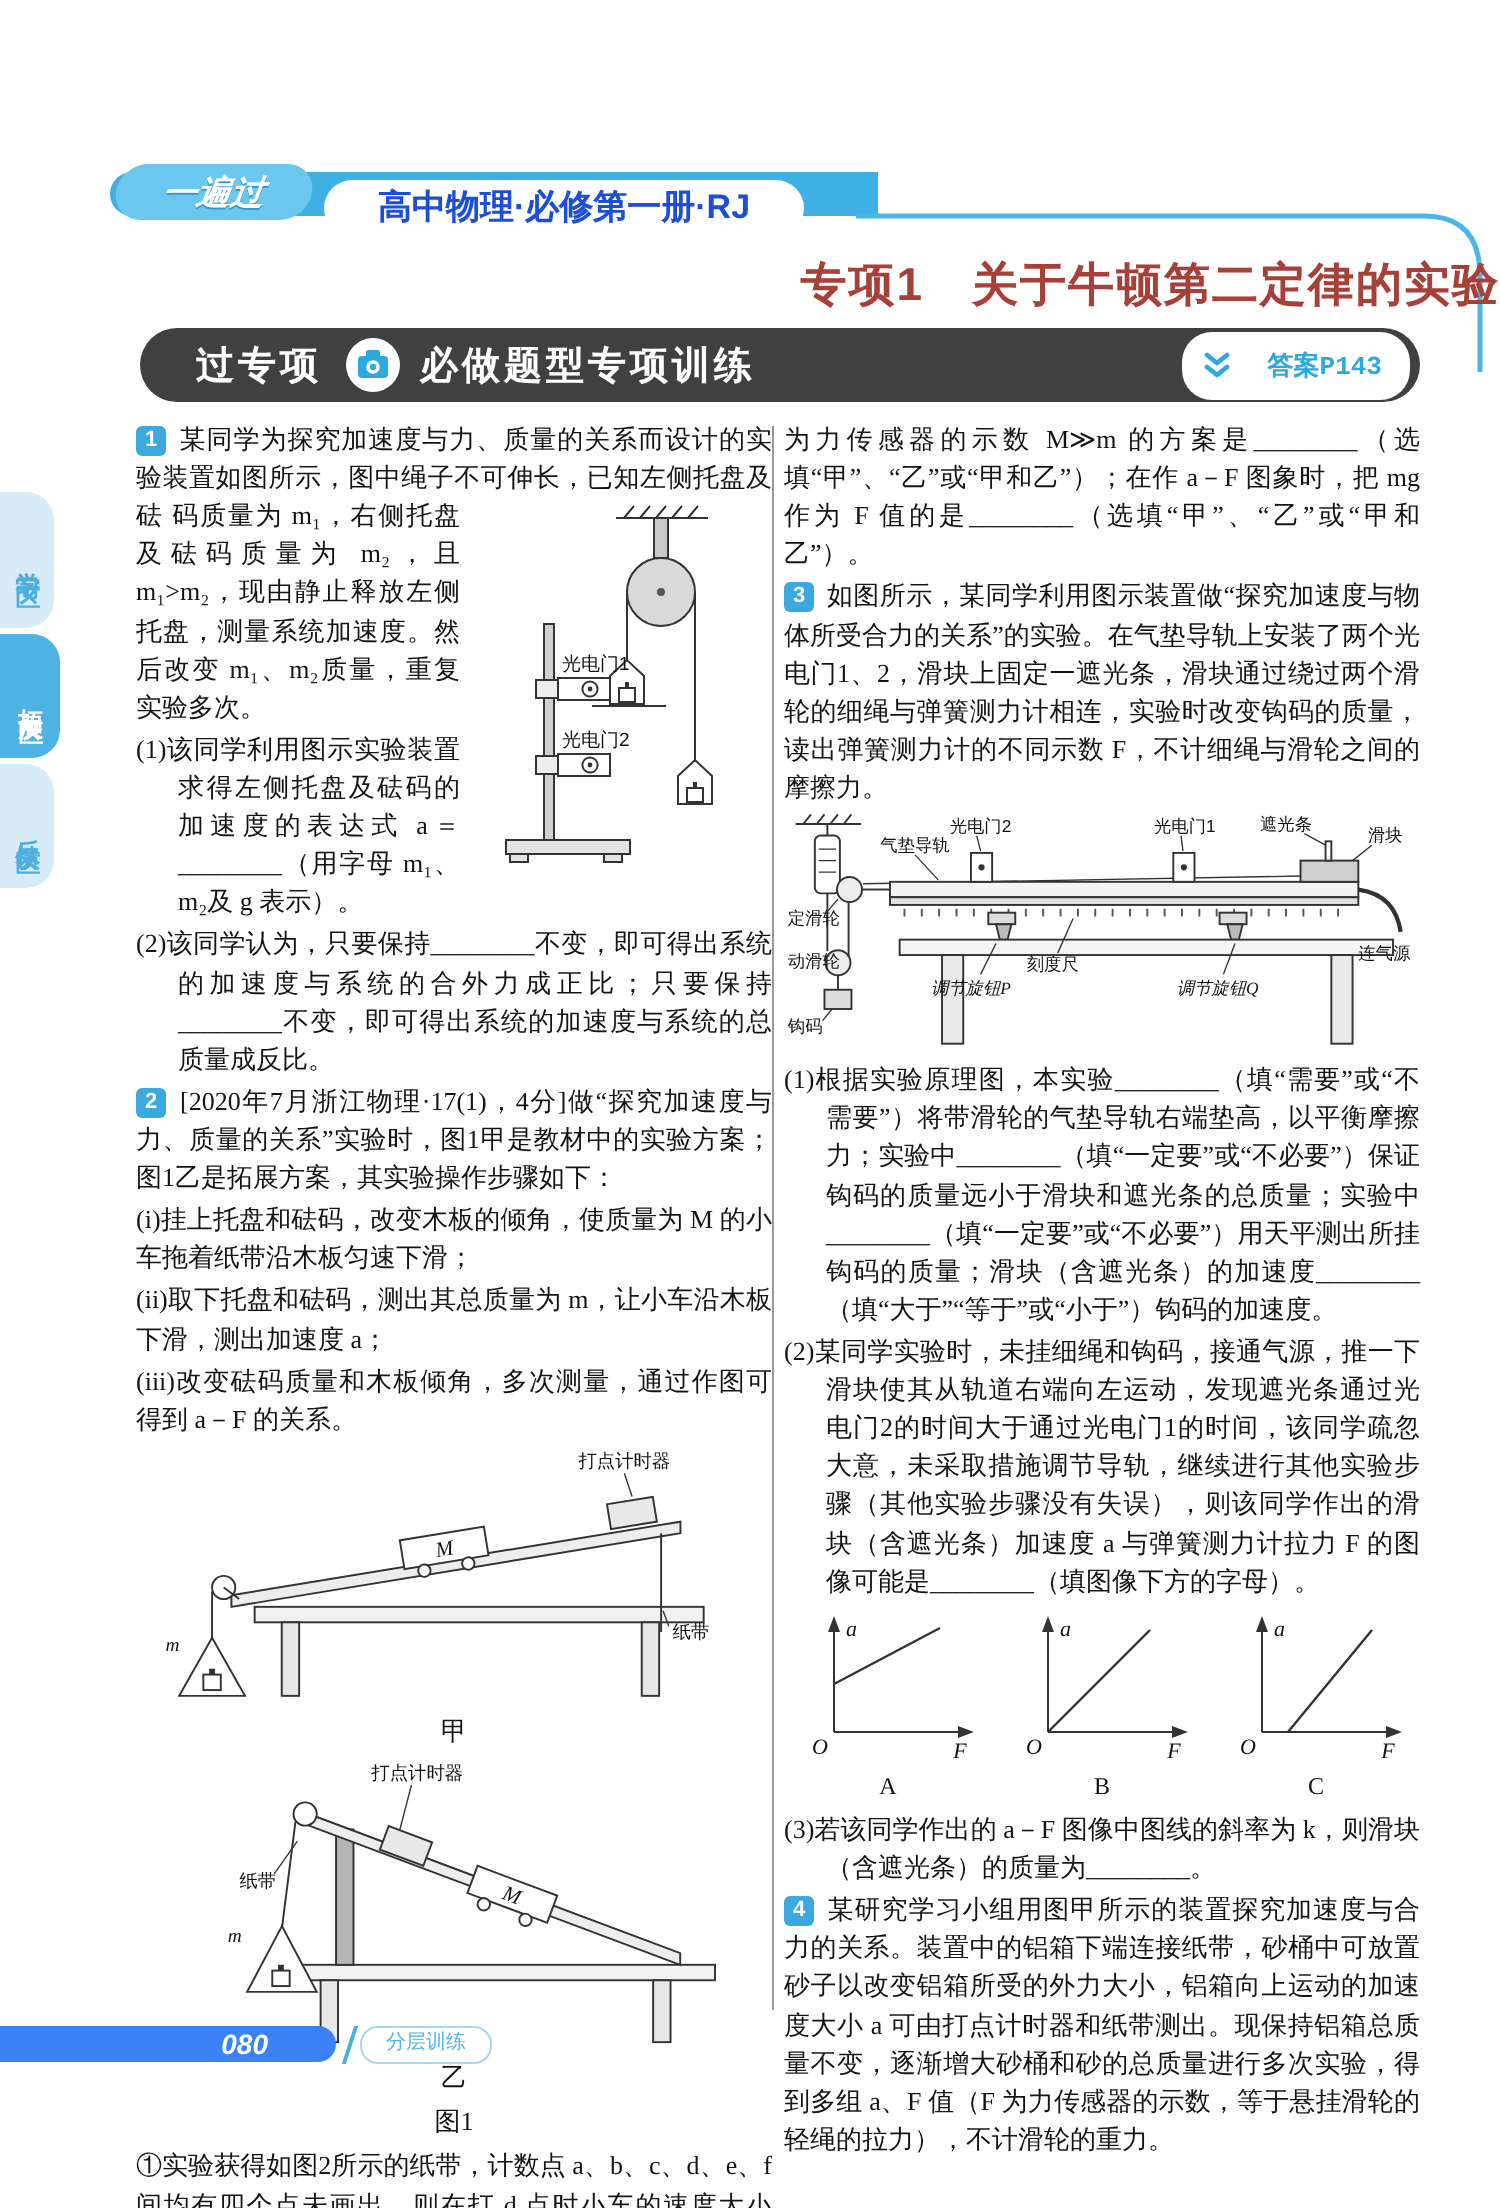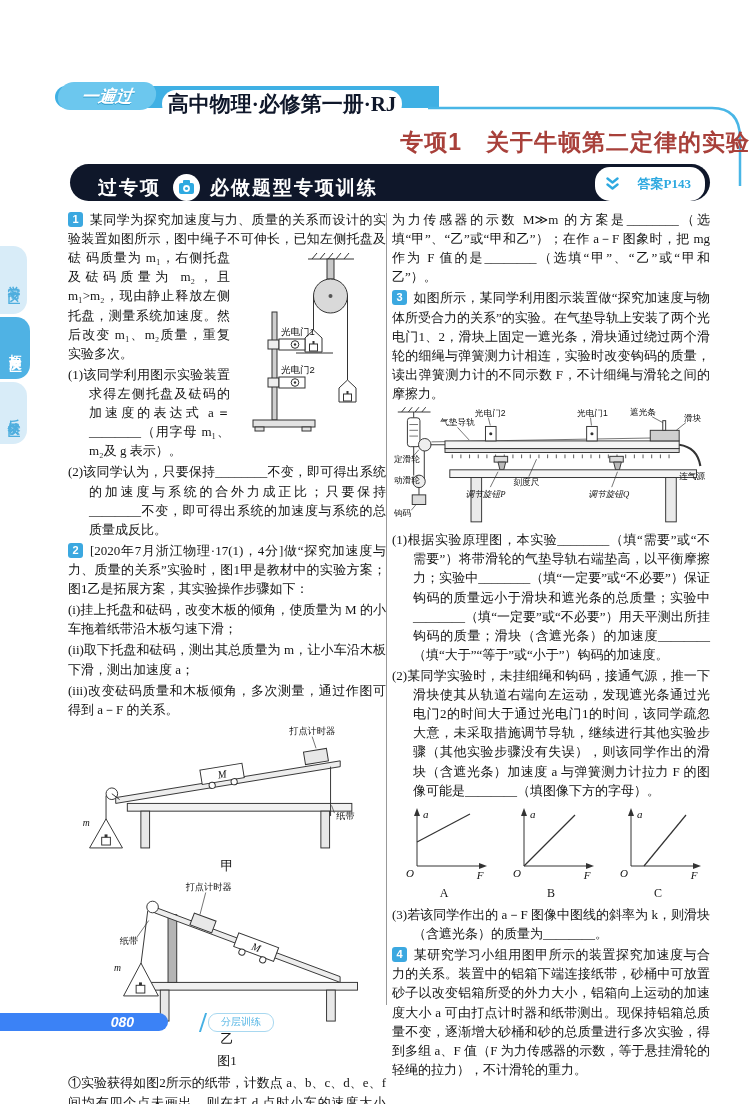--- a/index.html
+++ b/index.html
@@ -9,28 +9,28 @@
 
   
   .hdr-band{position:absolute;left:55px;top:86px;width:384px;height:22px;
             background:#3FB0E4;border-radius:11px 0 0 11px;}
   .hdr-curve{position:absolute;left:428px;top:98px;width:322px;height:90px;}
   .logo{position:absolute;left:58px;top:82px;width:98px;height:28px;background:#6cc7ee;
         border-radius:14px;transform:skewX(-8deg);display:flex;align-items:center;justify-content:center;
         color:#fff;font-weight:bold;font-style:italic;font-size:17px;
         font-family:"Liberation Sans",sans-serif;text-shadow:0 1px 0 #2e9ccc;}
   .hdr-pill{position:absolute;left:162px;top:90px;width:240px;height:28px;background:#fff;
-            border-radius:14px;line-height:28px;text-align:center;font-weight:bold;font-size:21px;
-            color:#0f172a;font-family:Liberation Serif, serif;}
+            border-radius:14px;line-height:28px;text-align:center;font-weight:bold;font-size:17px;
+            color:#1d4ed8;font-family:Liberation Sans, sans-serif;}
   .page-title{position:absolute;left:0;right:0;top:127px;text-align:right;font-size:23px;
               font-weight:bold;color:#A8403A;font-family:"Liberation Sans",sans-serif;letter-spacing:1px;}
 
   
-  .section-bar{position:absolute;left:70px;top:164px;width:640px;height:37px;background:#0f172a;
-               border-radius:19px;display:flex;align-items:flex-end;font-family:Liberation Serif, serif;}
+  .section-bar{position:absolute;left:70px;top:164px;width:640px;height:37px;background:#404040;
+               border-radius:19px;display:flex;align-items:center;font-family:Liberation Mono, monospace;}
   .sec-tag{color:#fff;font-weight:bold;font-size:19px;margin-left:28px;letter-spacing:2px;}
   .sec-icon{width:27px;height:27px;background:#fff;border-radius:50%;margin:0 10px 0 12px;
             display:flex;align-items:center;justify-content:center;}
   .sec-title{color:#fff;font-weight:bold;font-size:19px;letter-spacing:2px;}
   .answer-pill{margin-left:auto;margin-right:5px;background:#fff;height:34px;border-radius:15px;
                padding:0 14px 0 10px;display:flex;align-items:center;gap:18px;color:#2EA9E0;
                font-weight:bold;font-size:13px;}
 
   
   .side-tab{position:absolute;left:0;width:27px;border-radius:0 14px 14px 0;display:flex;
@@ -40,21 +40,21 @@
   .tab-2{top:317px;height:62px;background:#4FB2E4;color:#fff;width:30px;}
   .tab-3{top:382px;height:62px;background:#D8ECF8;color:#4FAEDE;}
 
   
   .footer-bar{position:absolute;left:0;top:1013px;width:168px;height:18px;background:#3b82f6;
               border-radius:0 9px 9px 0;color:#fff;font-family:"Liberation Sans",sans-serif;
               font-weight:bold;font-style:italic;font-size:14px;line-height:18px;
               text-align:right;padding-right:34px;box-sizing:border-box;}
   .footer-badge{position:absolute;left:180px;top:1013px;height:17px;padding:0 12px;background:#fff;
                 border:1px solid #A8D8F0;border-radius:9px;color:#53B5E5;font-size:10px;
-                line-height:16px;font-family:"Liberation Sans",sans-serif;margin-left:28px;}
+                line-height:16px;font-family:"Liberation Sans",sans-serif;}
   .footer-badge::before{content:"";position:absolute;left:-7px;top:-1px;height:19px;width:6px;
                 border-left:2px solid #45B0E4;transform:skewX(-18deg);}
 
   
   .col{position:absolute;top:210px;font-size:13px;line-height:1.47;text-align:justify;}
   .col-l{left:68px;width:318px;}
   .col-r{left:392px;width:318px;}
   .divider{position:absolute;left:386px;top:213px;width:1px;height:792px;background:#999;}
   p.pt{margin:0 0 2px 0;}
   .qitem{padding-left:21px;text-indent:-21px;}

